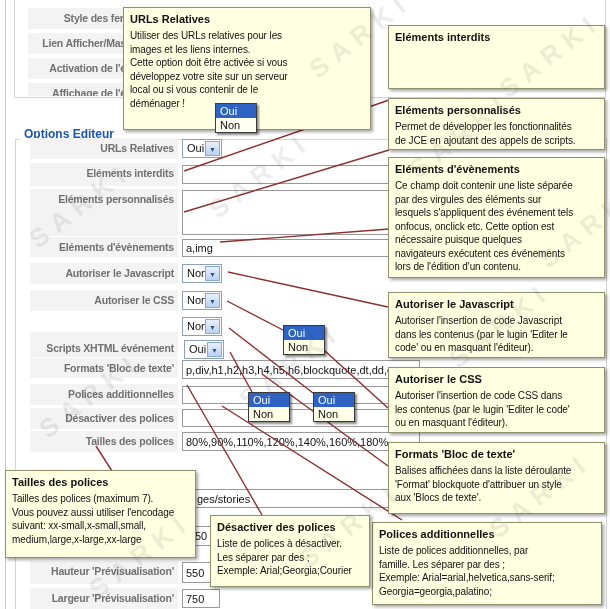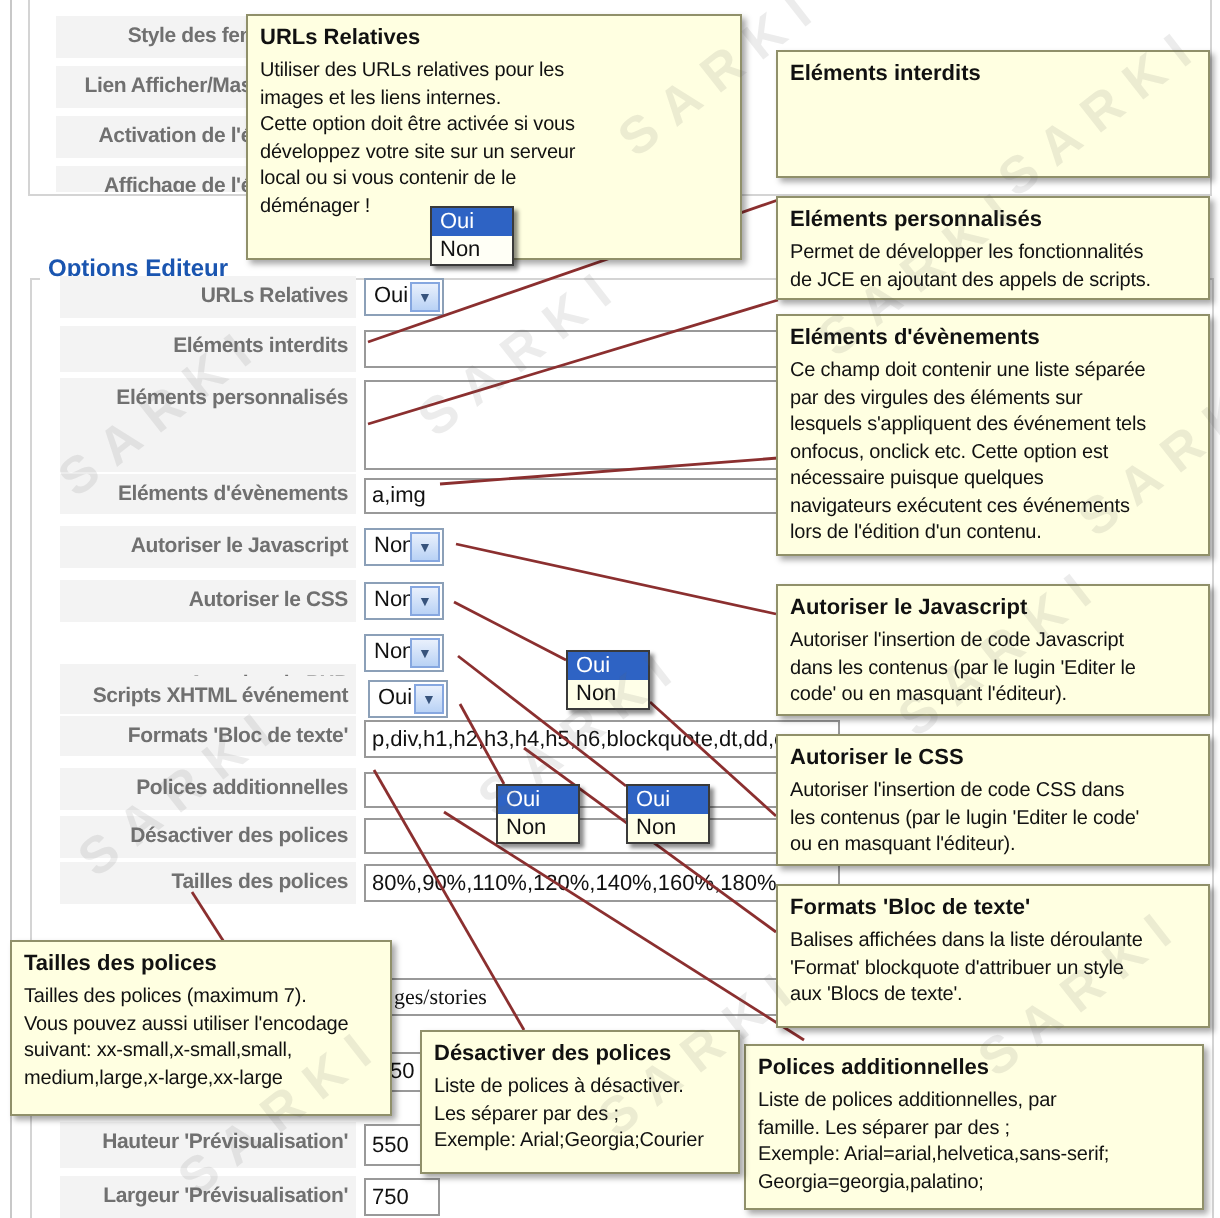--- a/index.html
+++ b/index.html
@@ -106,21 +106,21 @@
 
 <div class="cell" style="left:30px;top:384px;width:148px;height:21px;"><span>Polices additionnelles</span></div>
 <input class="txt" style="left: 182px; top: 386px; width: 238px; height: 18px;" value="">
 
 <div class="cell" style="left:30px;top:408px;width:148px;height:21px;"><span>Désactiver des polices</span></div>
 <input class="txt" style="left: 182px; top: 409px; width: 238px; height: 18px;" value="">
 
 <div class="cell" style="left:30px;top:431px;width:148px;height:21px;"><span>Tailles des polices</span></div>
 <input class="txt" style="left: 182px; top: 432px; width: 238px; height: 19px;" value="80%,90%,110%,120%,140%,160%,180%">
 
-<input class="txt" style="left: 182px; top: 489px; width: 238px; height: 19px; padding-left: 14px; font-family: Liberation Serif, serif;" value="ges/stories">
+<input class="txt" style="left: 182px; top: 489px; width: 238px; height: 19px; padding-left: 14px;" value="ges/stories">
 <input class="txt" style="left: 182px; top: 526px; width: 40px; height: 20px; padding-left: 12px;" value="50">
 
 <div class="cell" style="left:30px;top:561px;width:148px;height:23px;"><span>Hauteur 'Prévisualisation'</span></div>
 <input class="txt" style="left: 182px; top: 562px; width: 38px; height: 21px;" value="550">
 
 <div class="cell" style="left:30px;top:588px;width:148px;height:21px;"><span>Largeur 'Prévisualisation'</span></div>
 <input class="txt" style="left: 182px; top: 589px; width: 38px; height: 19px;" value="750">
 
 <svg class="lines" width="610" height="609">
   <line x1="184" y1="171" x2="389" y2="100"></line>

